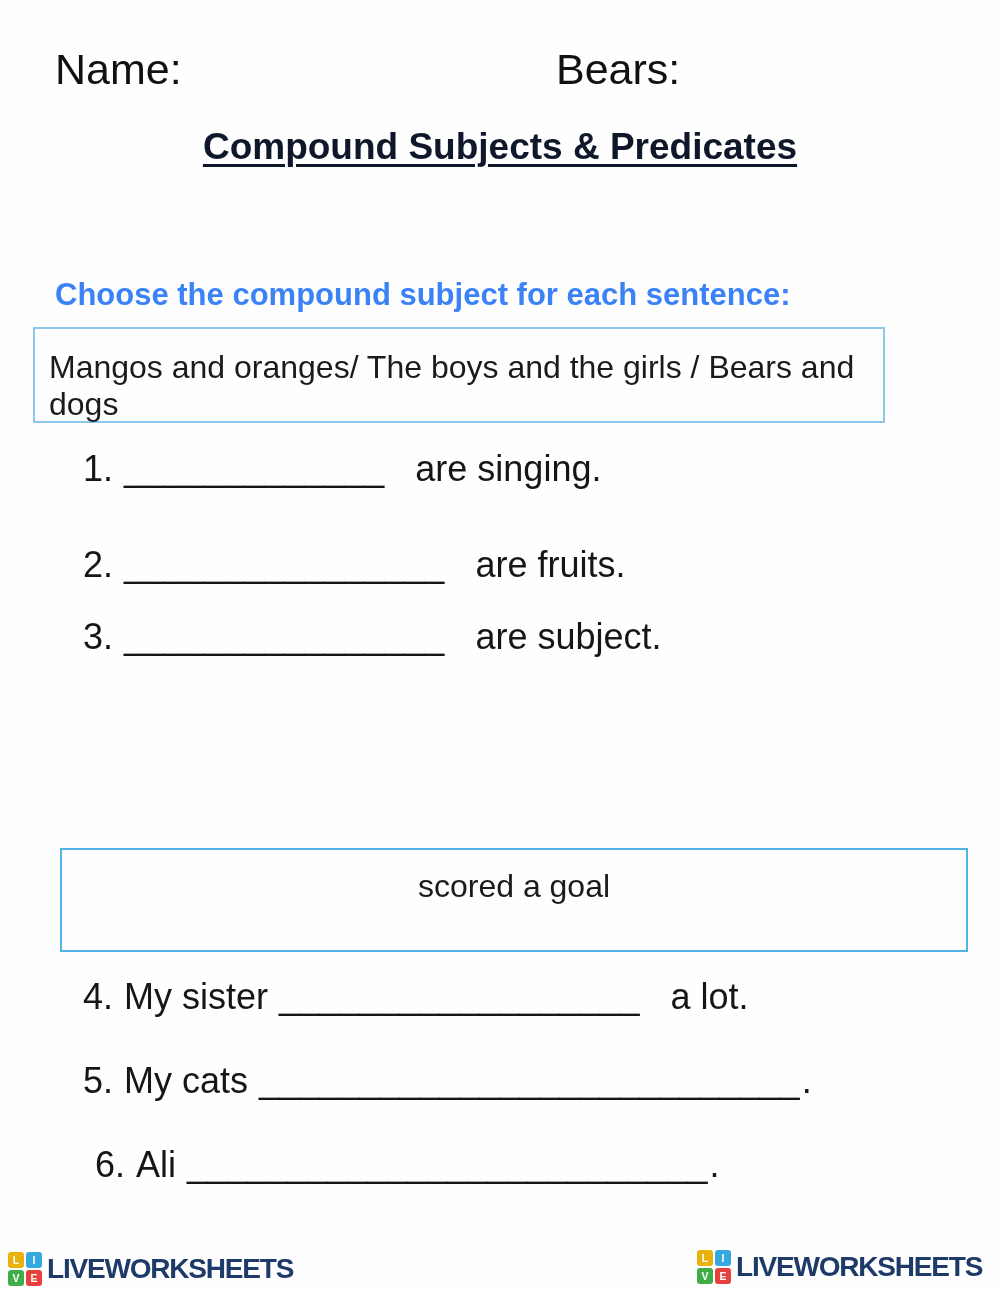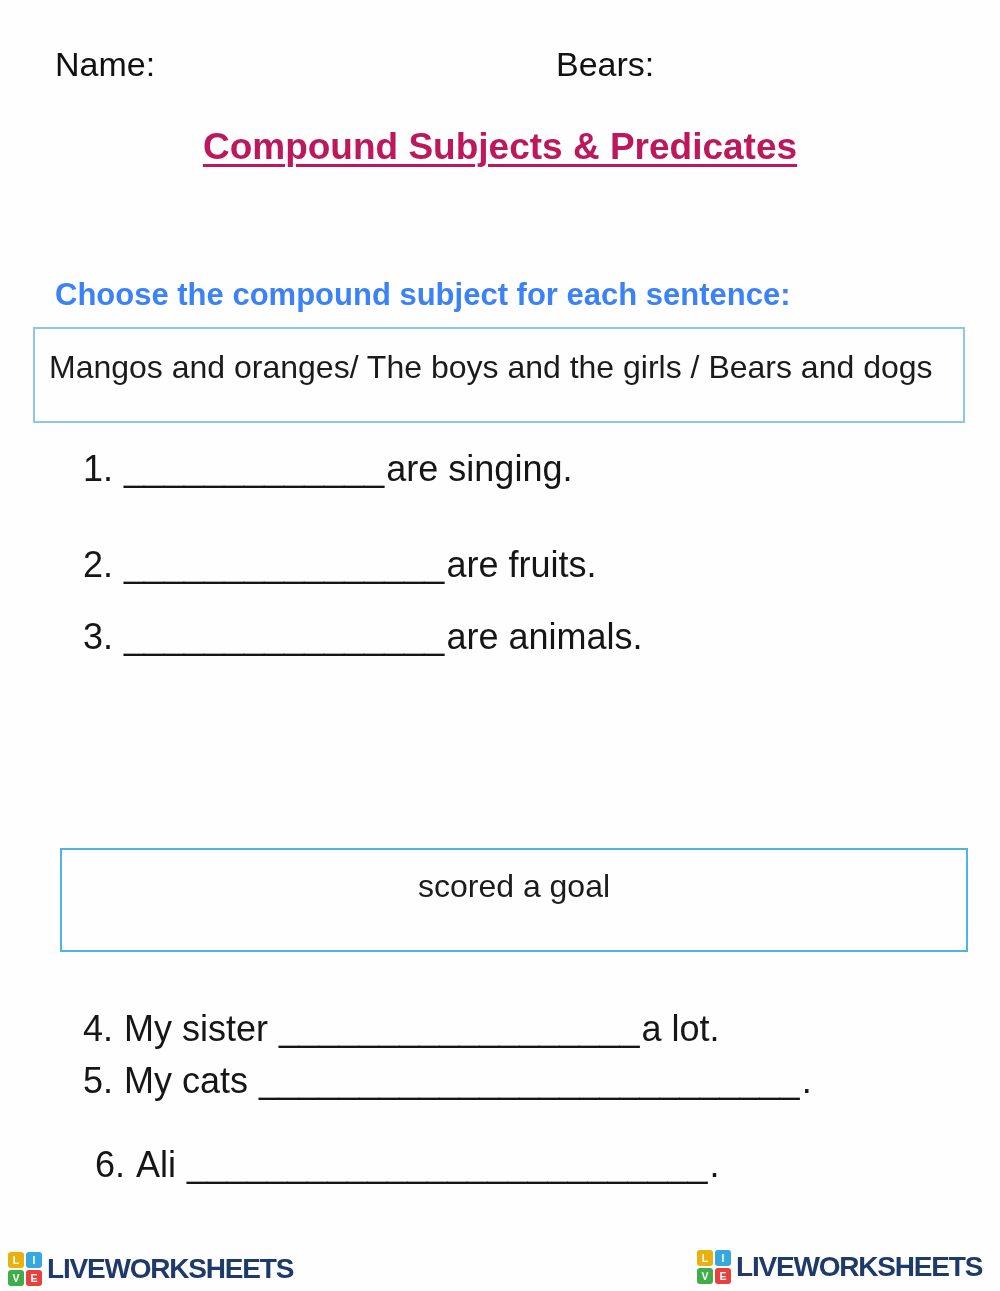--- a/index.html
+++ b/index.html
@@ -9,35 +9,35 @@
     width: 1000px;
     height: 1291px;
     background: #fefefe;
     font-family: "Liberation Sans", sans-serif;
     color: #1c1c1c;
     overflow: hidden;
   }
   .hdr-label {
     position: absolute;
     top: 46px;
-    font-size: 34px;
+    font-size: 43px;
     line-height: 1.1;
     color: #111;
   }
   .hdr-name  { left: 55px; }
   .hdr-class { left: 556px; }
   .title {
     position: absolute;
     top: 126px;
     left: 0;
     width: 100%;
     text-align: center;
     font-size: 37px;
     font-weight: bold;
-    color: #be185d;
+    color: #0f172a;
     text-decoration: underline;
     text-decoration-thickness: 3px;
     text-underline-offset: 5px;
   }
   .section-heading {
     position: absolute;
     left: 55px;
     font-size: 31px;
     font-weight: bold;
     color: #3b82f6;
@@ -46,21 +46,21 @@
   .h-subject   { top: 278px; }
   .h-predicate { top: 791px; }
   .options-box {
     position: absolute;
     background: #fefefe;
     font-size: 32px;
     color: #1b1b1b;
   }
   .box1 {
     left: 33px; top: 327px;
-    width: 932px; height: 96px;
+    width: 852px; height: 96px;
     border: 2px solid #8cc6e8;
     padding: 20px 0 0 14px;
   }
   .box2 {
     left: 60px; top: 848px;
     width: 908px; height: 104px;
     border: 2px solid #4fb3e4;
     text-align: center;
     padding-top: 13px;
     line-height: 46px;
@@ -69,26 +69,26 @@
     position: absolute;
     left: 83px;
     font-size: 36px;
     line-height: 1.15;
     white-space: nowrap;
     color: #161616;
   }
   .item-1 { top: 448px; }
   .item-2 { top: 544px; }
   .item-3 { top: 616px; }
-  .item-4 { top: 1008px; }
+  .item-4 { top: 976px; }
   .item-5 { top: 1060px; }
   .item-6 { top: 1144px; margin-left: 12px; }
   .prefix { margin-left: 11px; }
   .blank  { margin-left: 11px; cursor: text; }
-  .suffix-spaced { margin-left: 2px; }
+  .suffix-spaced { margin-left: 31px; }
   .suffix-tight  { margin-left: 2px; }
   .logo {
     position: absolute;
     display: flex;
     align-items: center;
     gap: 3px;
     cursor: pointer;
   }
   .logo-left  { left: 8px;   top: 1252px; }
   .logo-right { left: 697px; top: 1250px; }
@@ -127,21 +127,21 @@
   <div class="title">Compound Subjects &amp; Predicates</div>
 
   <div class="section-heading h-subject">Choose the compound subject for each sentence:</div>
 
   <div class="options-box box1"><span>Mangos and oranges/ The boys and the girls /  Bears and dogs</span></div>
 
   <div class="item item-1"><span class="num">1.</span><span class="blank">_____________</span><span class="suffix-spaced">are singing.</span></div>
 
   <div class="item item-2"><span class="num">2.</span><span class="blank">________________</span><span class="suffix-spaced">are fruits.</span></div>
 
-  <div class="item item-3"><span class="num">3.</span><span class="blank">________________</span><span class="suffix-spaced">are animals.</span></div>
+  <div class="item item-3"><span class="num">3.</span><span class="blank">________________</span><span class="suffix-spaced">are subject.</span></div>
 
 
   <div class="options-box box2">
     <div>scored a goal</div>
   </div>
 
   <div class="item item-4"><span class="num">4.</span><span class="prefix">My sister</span><span class="blank">__________________</span><span class="suffix-spaced">a lot.</span></div>
 
   <div class="item item-5"><span class="num">5.</span><span class="prefix">My cats</span><span class="blank">___________________________</span><span class="suffix-tight">.</span></div>
 

